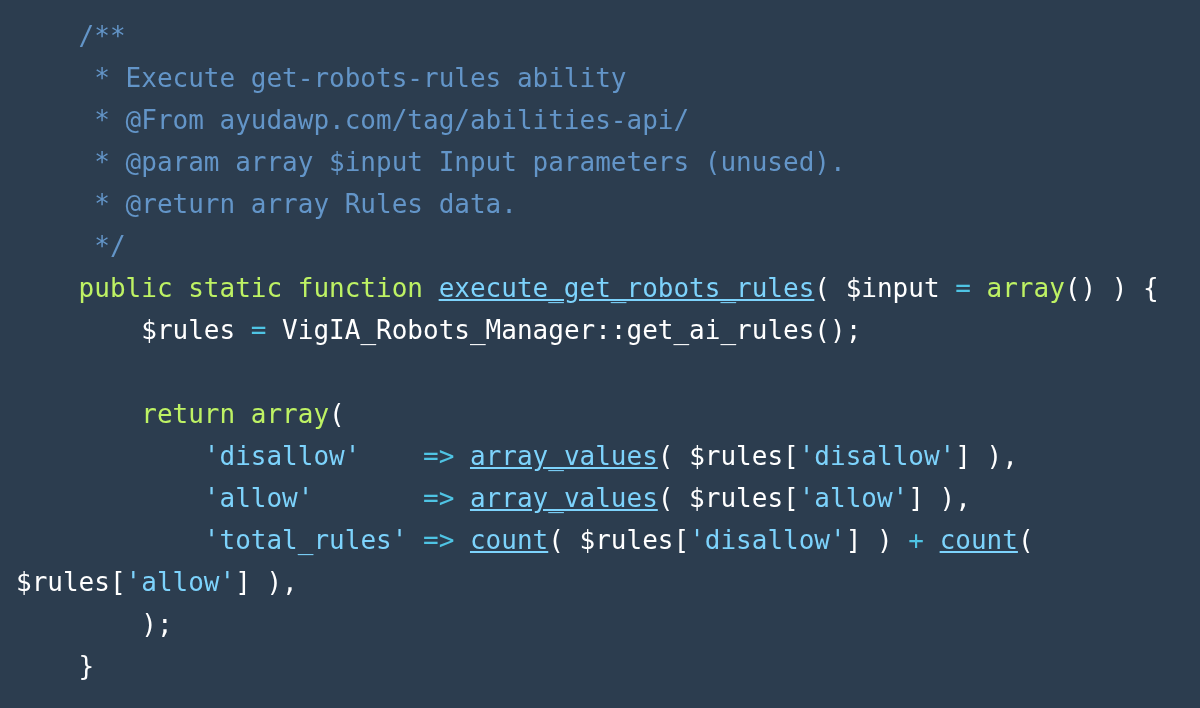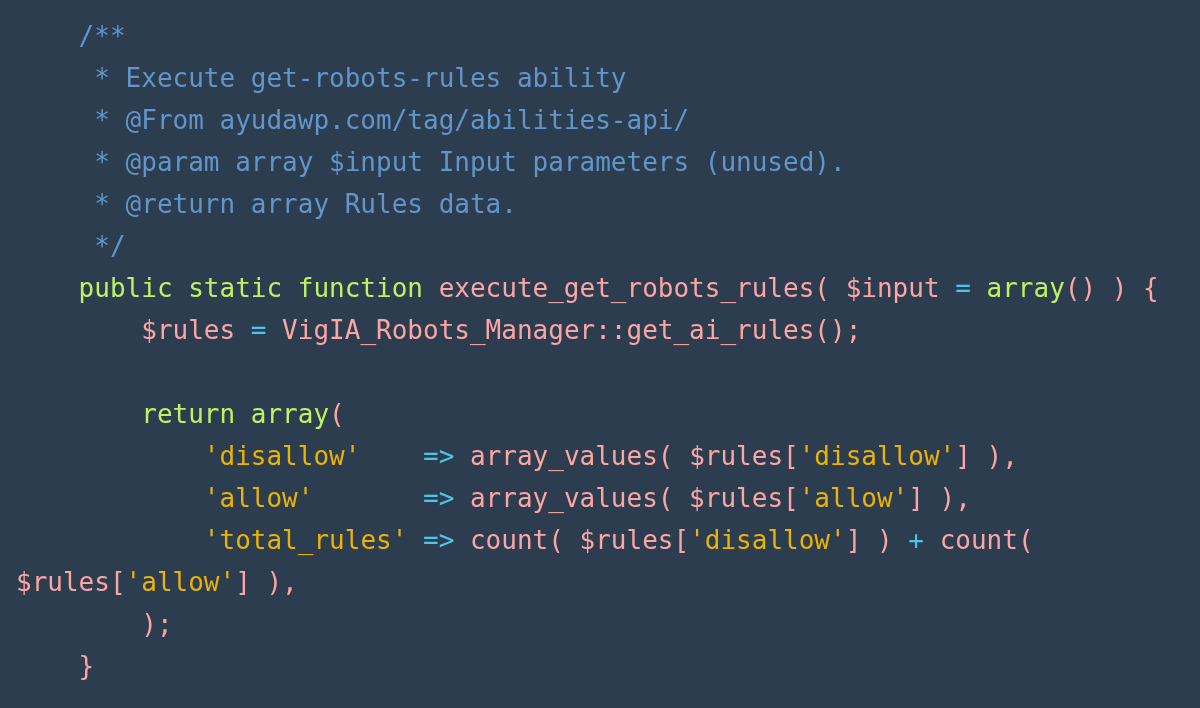--- a/index.html
+++ b/index.html
@@ -25,23 +25,23 @@
     line-height: 42px;
     font-weight: 500;
     letter-spacing: 0;
   }
   .code-line {
     height: 42px;
     white-space: pre;
   }
   .tk-comment  { color: #6395C8; }
   .tk-keyword  { color: #bef264; }
-  .tk-function { color: #fca5a5; }
-  .tk-string   { color: #eab308; }
+  .tk-function { color: #7dd3fc; text-decoration: underline; }
+  .tk-string   { color: #7dd3fc; }
   .tk-operator { color: #4FC4E4; }
-  .tk-plain    { color: #fca5a5; }
+  .tk-plain    { color: #ffffff; }
 </style>
 </head>
 <body>
 
 <div class="code-window">
   <pre class="code-block"><div class="code-line"><span class="tk-comment">    /**</span></div><div class="code-line"><span class="tk-comment">     * Execute get-robots-rules ability</span></div><div class="code-line"><span class="tk-comment">     * @From ayudawp.com/tag/abilities-api/</span></div><div class="code-line"><span class="tk-comment">     * @param array $input Input parameters (unused).</span></div><div class="code-line"><span class="tk-comment">     * @return array Rules data.</span></div><div class="code-line"><span class="tk-comment">     */</span></div><div class="code-line"><span class="tk-keyword">    public static function </span><span class="tk-function">execute_get_robots_rules</span><span class="tk-plain">( $input </span><span class="tk-operator">=</span><span class="tk-plain"> </span><span class="tk-keyword">array</span><span class="tk-plain">() ) {</span></div><div class="code-line"><span class="tk-plain">        $rules </span><span class="tk-operator">=</span><span class="tk-plain"> VigIA_Robots_Manager::get_ai_rules();</span></div><div class="code-line"></div><div class="code-line"><span class="tk-keyword">        return array</span><span class="tk-plain">(</span></div><div class="code-line"><span class="tk-plain">            </span><span class="tk-string">'disallow'</span><span class="tk-plain">    </span><span class="tk-operator">=&gt;</span><span class="tk-plain"> </span><span class="tk-function">array_values</span><span class="tk-plain">( $rules[</span><span class="tk-string">'disallow'</span><span class="tk-plain">] ),</span></div><div class="code-line"><span class="tk-plain">            </span><span class="tk-string">'allow'</span><span class="tk-plain">       </span><span class="tk-operator">=&gt;</span><span class="tk-plain"> </span><span class="tk-function">array_values</span><span class="tk-plain">( $rules[</span><span class="tk-string">'allow'</span><span class="tk-plain">] ),</span></div><div class="code-line"><span class="tk-plain">            </span><span class="tk-string">'total_rules'</span><span class="tk-plain"> </span><span class="tk-operator">=&gt;</span><span class="tk-plain"> </span><span class="tk-function">count</span><span class="tk-plain">( $rules[</span><span class="tk-string">'disallow'</span><span class="tk-plain">] ) </span><span class="tk-operator">+</span><span class="tk-plain"> </span><span class="tk-function">count</span><span class="tk-plain">(</span></div><div class="code-line"><span class="tk-plain">$rules[</span><span class="tk-string">'allow'</span><span class="tk-plain">] ),</span></div><div class="code-line"><span class="tk-plain">        );</span></div><div class="code-line"><span class="tk-plain">    }</span></div></pre>
 </div>
 
 </body></html>

